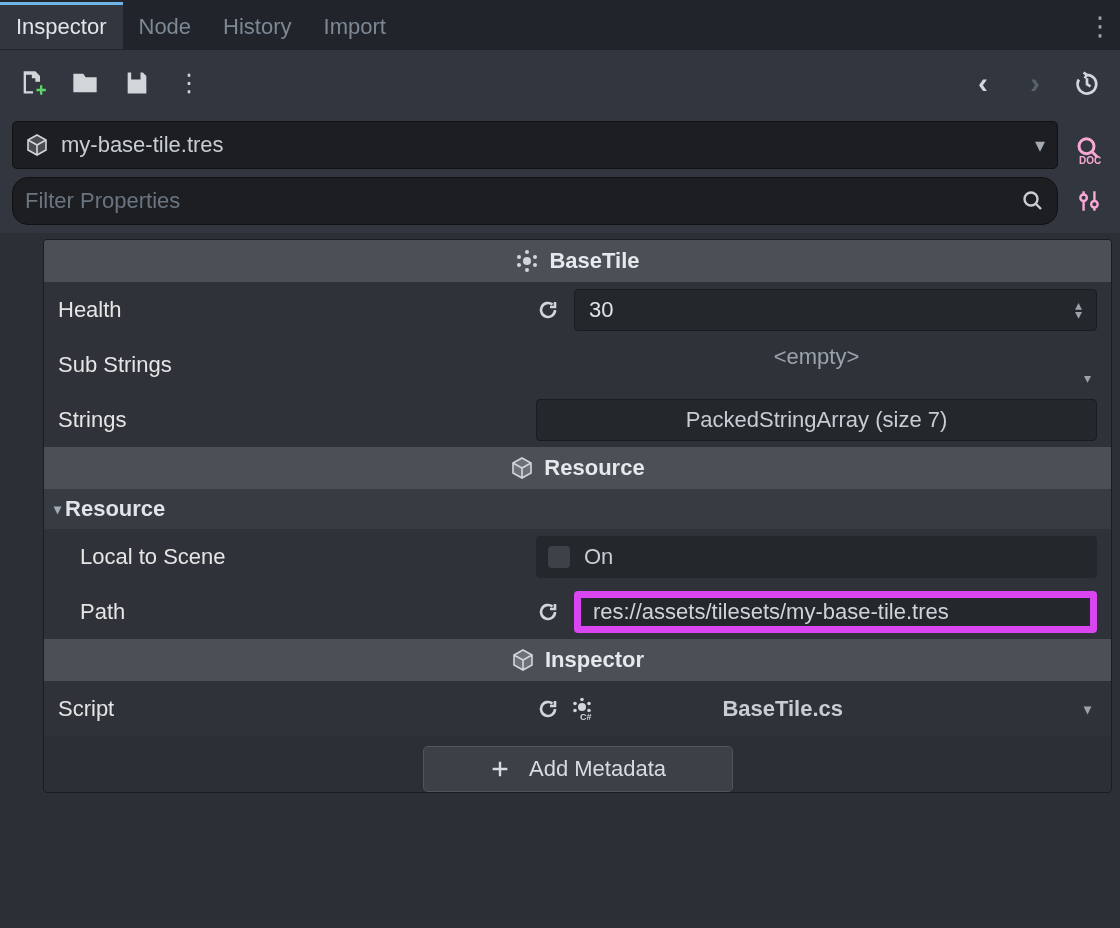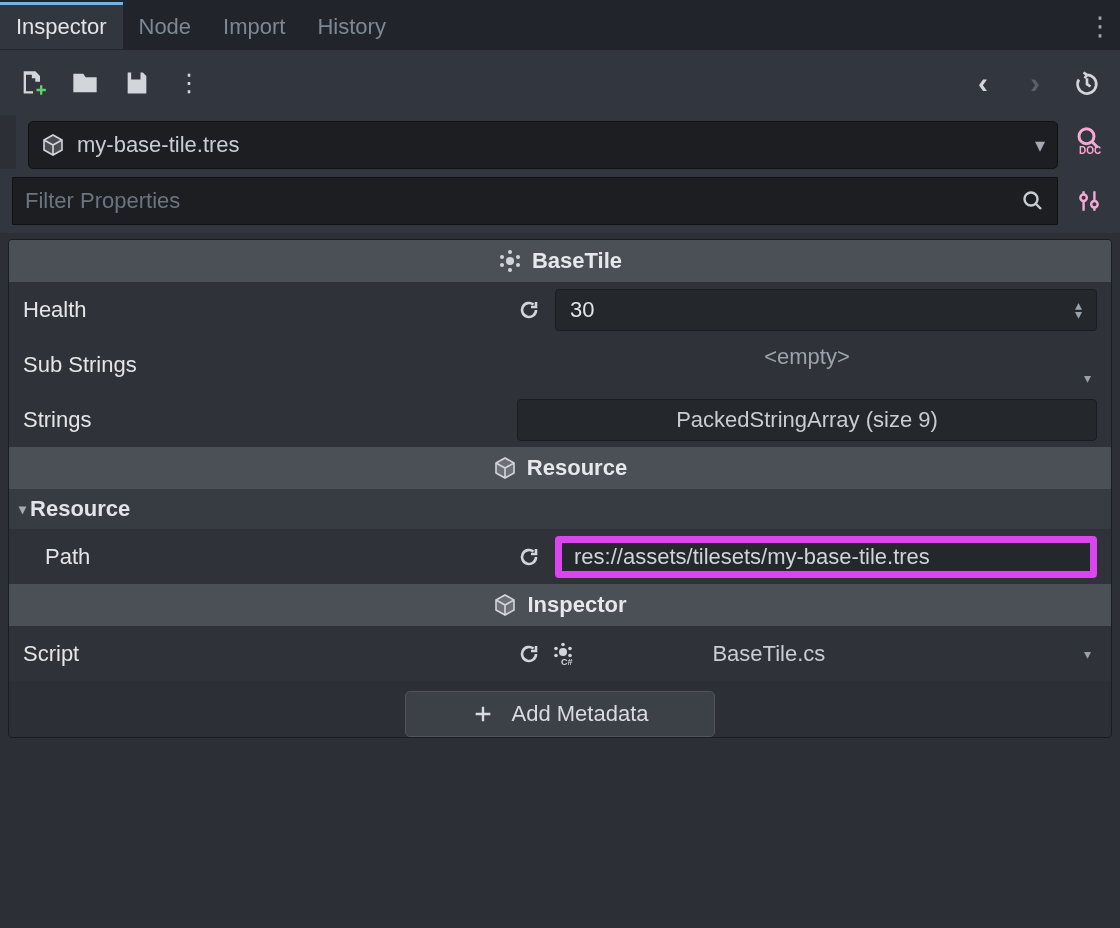--- a/index.html
+++ b/index.html
@@ -6,61 +6,61 @@
 body { background:#2c2f35; color:#c8cdd2; font-family:"Segoe UI",Arial,sans-serif; font-size:22px; width:1120px; height:928px; overflow:hidden; }
 .tabbar { display:flex; align-items:center; background:#21242a; height:50px; border-top:3px solid #21242a; }
 .tabbar .tab { padding:0 16px; height:100%; display:flex; align-items:center; color:#7d8894; cursor:pointer; }
 .tabbar .tab.active { background:#32363e; color:#e1e4e8; border-top:3px solid #6fb5e6; margin-top:-3px; }
 .tabbar .spacer { flex:1; }
 .tabbar .menu-dots { width:40px; text-align:center; color:#a3aab3; font-size:26px; cursor:pointer; }
 .toolbar { display:flex; align-items:center; height:65px; padding:0 18px; background:#32363e; gap:22px; }
 .toolbar .spacer { flex:1; }
 .tb-btn { width:30px; height:30px; display:flex; align-items:center; justify-content:center; cursor:pointer; color:#d2d6db; }
 .tb-btn svg { width:28px; height:28px; }
-.row2 { display:flex; align-items:flex-start; padding:6px 12px 0 12px; gap:12px; background:#32363e;margin-left:16px; }
+.row2 { display:flex; align-items:flex-end; padding:6px 12px 0 12px; gap:12px; background:#32363e; }
 .resfield { flex:1; background:#1c1e22; border:1px solid #0f1113; border-radius:5px; height:48px; display:flex; align-items:center; padding:0 12px; gap:12px; }
 .resfield .chev { color:#a3aab3; font-size:20px; }
 .side-btn { width:38px; height:38px; display:flex; align-items:center; justify-content:center; cursor:pointer; color:#f9a8d4; }
 .row3 { display:flex; align-items:center; padding:8px 12px 8px 12px; gap:12px; background:#32363e; }
-.filter { flex:1; background:#1c1e22; border:1px solid #0f1113; border-radius:1px; height:48px; display:flex; align-items:center; padding:0 12px; color:#6b7581; }
+.filter { flex:1; background:#1c1e22; border:1px solid #0f1113; border-radius:16px; height:48px; display:flex; align-items:center; padding:0 12px; color:#6b7581; }
 .filter .ph { flex:1; }
-.body { padding:6px 8px; background:#2c2f35; }
+.body { padding:6px 8px; background:#2c2f35;margin-left:35px; }
 .panel { border:1px solid #1a1c20; border-radius:4px; overflow:hidden; }
 .section-hdr { background:#4b4f56; height:42px; display:flex; align-items:center; justify-content:center; gap:10px; color:#e6e9ec; font-weight:600; }
 .section-hdr svg { width:24px; height:24px; }
 .prop-row { display:flex; align-items:center; height:55px; padding:0 14px; background:#2f3339; }
 .prop-label { flex:0 0 46%; color:#e5e5e5; }
 .prop-icons { display:flex; gap:10px; margin-right:14px; }
 .prop-icons svg { width:24px; height:24px; color:#d2d6db; }
 .prop-val { flex:1;text-align:right; }
 .num-input { background:#24272c; border:1px solid #1a1c20; border-radius:4px; height:42px; display:flex; align-items:center; padding:0 14px; color:#e1e4e8; justify-content:space-between; }
 .spinner { display:flex; flex-direction:column; gap:-2px; color:#9aa2ab; line-height:9px; font-size:14px; }
 .empty-val { display:flex; align-items:center; justify-content:center; color:#9aa2ab;flex-direction:column; }
 .empty-val .chev { margin-left:auto; font-size:14px; color:#9aa2ab; padding-right:6px; }
 .arr-val { background:#24272c; border:1px solid #1a1c20; border-radius:4px; height:42px; display:flex; align-items:center; justify-content:center; color:#c8cdd2; }
 .subgroup { background:#373b42; height:40px; display:flex; align-items:center; padding:0 10px; color:#e1e4e8; font-weight:600; gap:4px; }
 .subgroup .chev { font-size:14px; color:#a3aab3; }
 .prop-row.indent .prop-label { padding-left:22px; }
 .check-row { display:flex; align-items:center; gap:14px; background:#24272c; border-radius:4px; height:42px; padding:0 12px; flex:1; }
 .checkbox { width:22px; height:22px; background:#3d4148; border-radius:4px; }
 .text-input { background:#24272c; border:7px solid #d946ef; border-radius:4px; height:42px; display:flex; align-items:center; padding:0 12px; color:#cfd4d9; flex:1; }
-.script-row { display:flex; align-items:center; justify-content:center; gap:12px; flex:1; }
+.script-row { display:flex; align-items:center; justify-content:center; gap:12px; flex:1;font-weight:bold; }
 .script-row .chev { margin-left:auto; font-size:14px; color:#9aa2ab; padding-right:6px; }
 .add-meta { margin:10px auto 0 auto; width:310px; height:46px; background:#3c4047; border:1px solid #51555c; border-radius:5px; display:flex; align-items:center; justify-content:center; gap:18px; color:#d8dce0; cursor:pointer; }
 .add-meta svg { width:22px; height:22px; }
 .ic { fill:currentColor; }
 </style>
 </head>
 <body>
 
 <div class="tabbar">
   <div class="tab active">Inspector</div>
   <div class="tab">Node</div>
+  <div class="tab">History</div>
   <div class="tab">Import</div>
-  <div class="tab">History</div>
   <div class="spacer"></div>
   <div class="menu-dots">⋮</div>
 </div>
 
 <div class="toolbar">
   <div class="tb-btn">
     <svg viewBox="0 0 24 24">
         <path class="ic" d="M4 2h10l4 4v5h-4V8h-3V5H6v14h6v2H4z"></path>
         <path fill="#5fd36a" d="M18 14h2v3h3v2h-3v3h-2v-3h-3v-2h3z"></path>
       </svg>
@@ -161,38 +161,45 @@
       <div class="prop-val empty-val">
         <span style="margin:0 auto">&lt;empty&gt;</span>
         <span class="chev">▾</span>
       </div>
     </div>
 
     <div class="prop-row">
       <div class="prop-label">Strings</div>
       <div class="prop-val">
         <div class="arr-val">
-          <span>PackedStringArray (size 9)</span>
+          <span>PackedStringArray (size 7)</span>
         </div>
       </div>
     </div>
 
     <div class="section-hdr">
       <svg viewBox="0 0 24 24">
           <path fill="#d2d6db" d="M12 2l9 5v10l-9 5-9-5V7z" opacity="0.25"></path>
           <path fill="none" stroke="#d2d6db" stroke-width="1.6" d="M12 2l9 5v10l-9 5-9-5V7zM3 7l9 5 9-5M12 12v10"></path>
         </svg>
       <span>Resource</span>
     </div>
 
     <div class="subgroup">
       <span class="chev">▾</span>
       <span>Resource</span>
     </div>
 
+    <div class="prop-row indent">
+      <div class="prop-label">Local to Scene</div>
+      <div class="check-row">
+        <div class="checkbox"></div>
+        <span>On</span>
+      </div>
+    </div>
 
     <div class="prop-row indent">
       <div class="prop-label">Path</div>
       <div class="prop-icons">
         <svg viewBox="0 0 24 24">
             <path fill="none" stroke="currentColor" stroke-width="2.6" d="M19 12a7 7 0 1 1-2.5-5.4M19 4v5h-5"></path>
           </svg>
       </div>
       <div class="text-input">
         <span>res://assets/tilesets/my-base-tile.tres</span>

